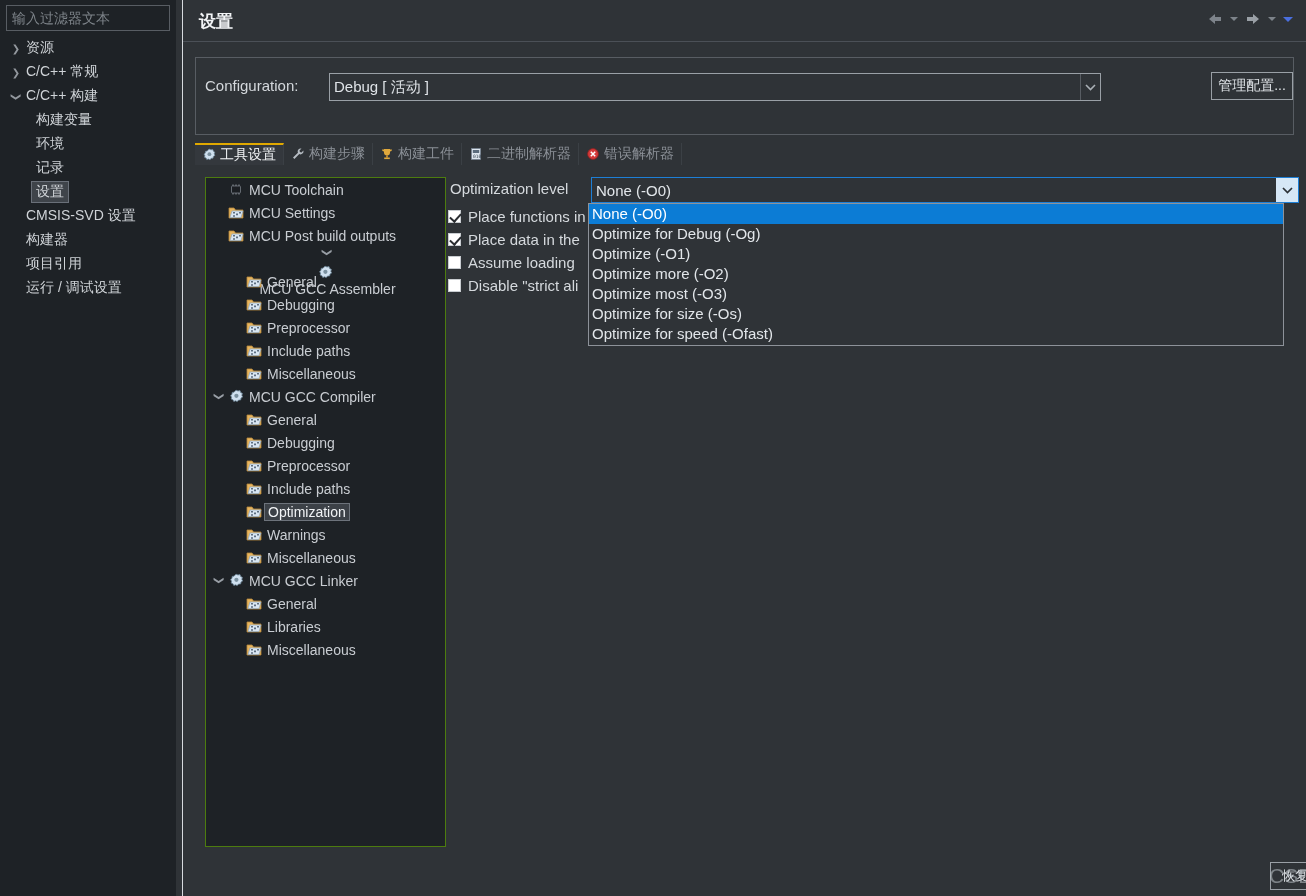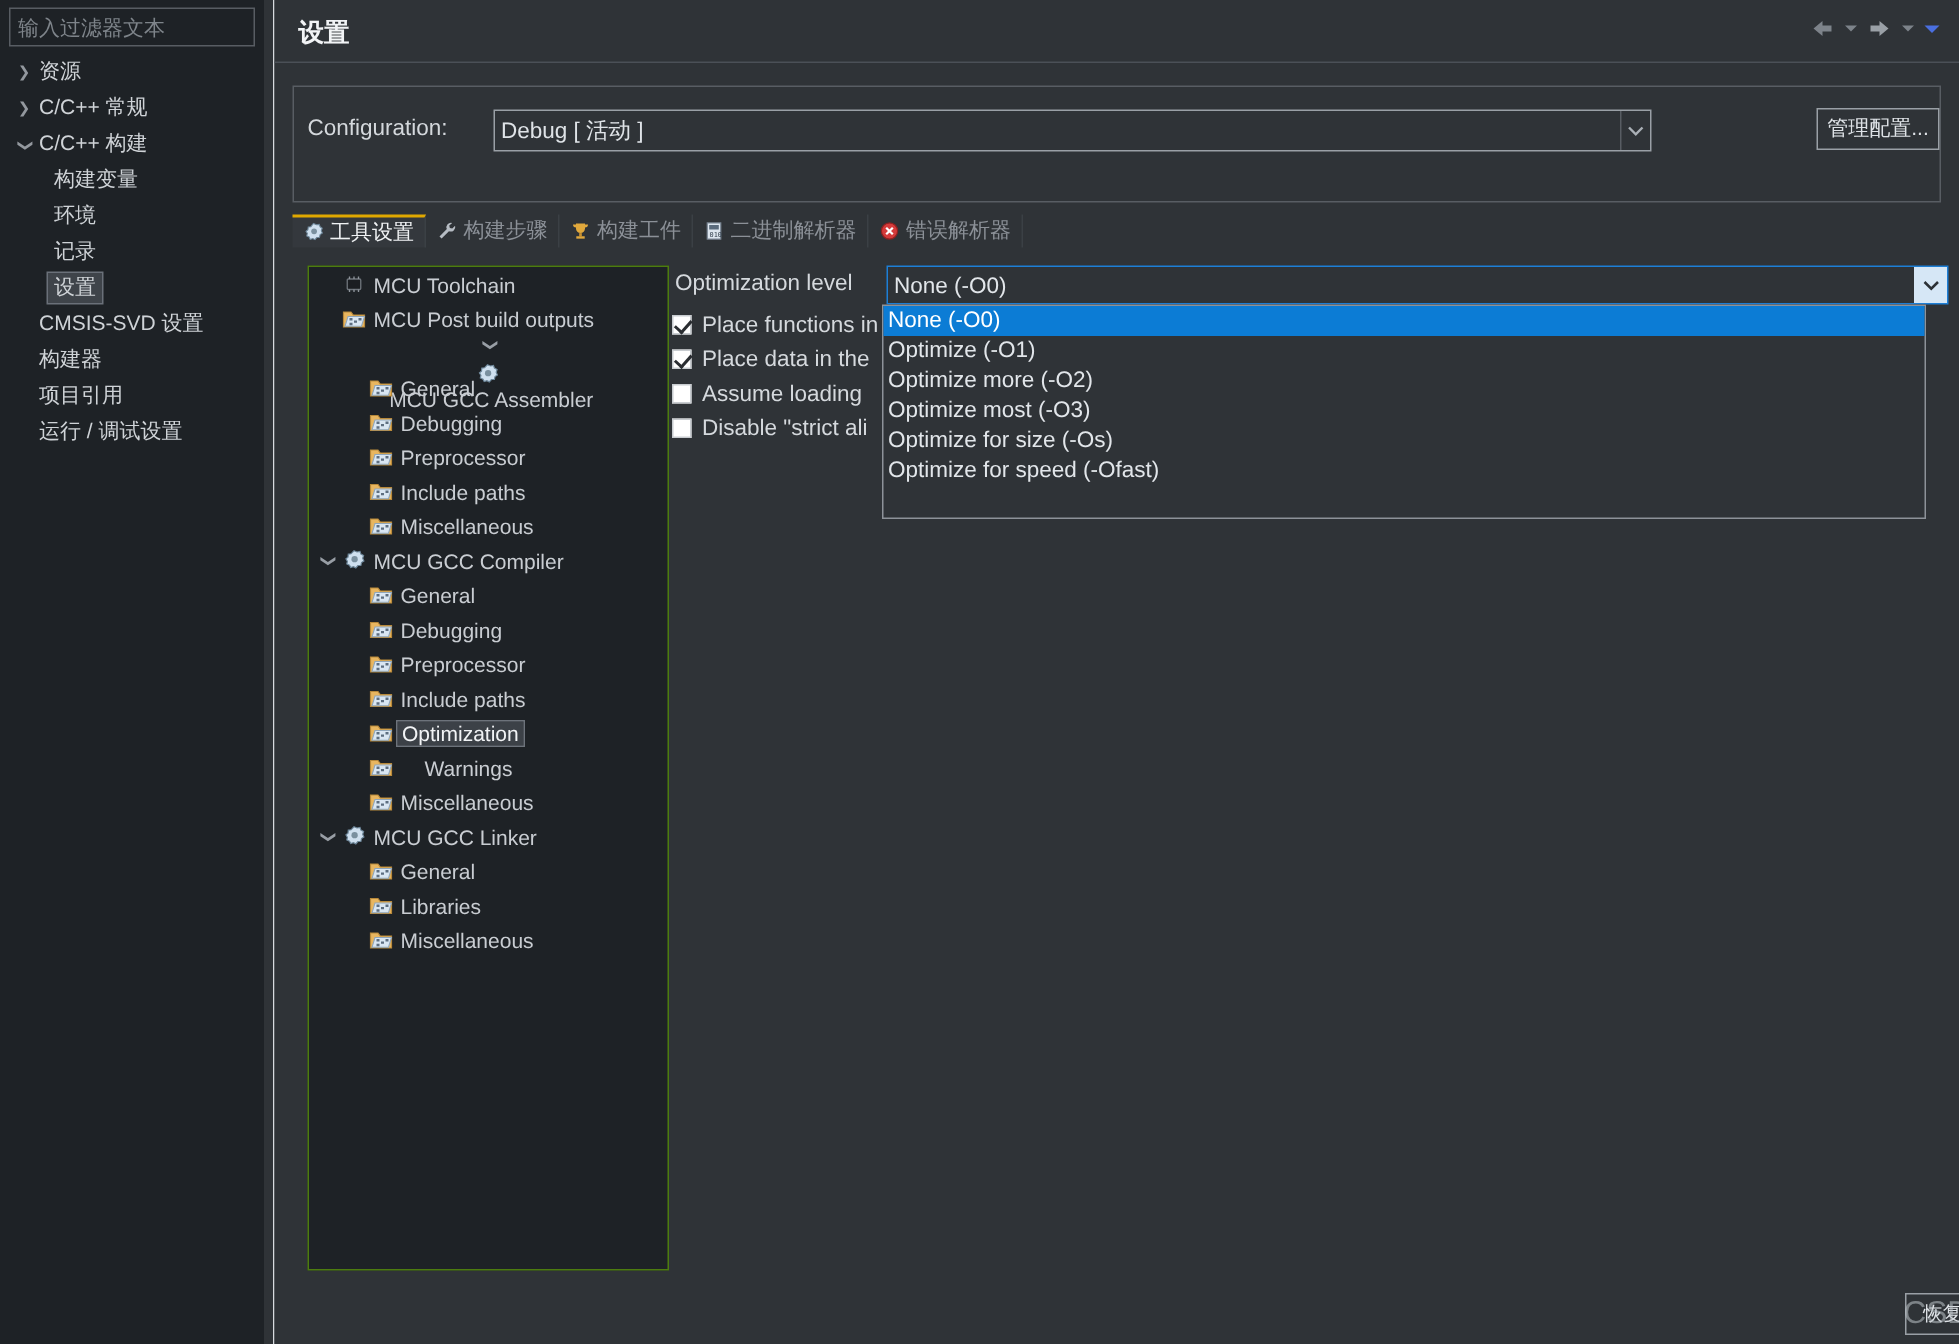--- a/index.html
+++ b/index.html
@@ -347,20 +347,28 @@
       </div>
 
     <div id="tool-tree">
         <div class="tt-row" style="padding-left: 22px;">
           <span class="tt-icon"><svg width="16" height="15" viewBox="0 0 16 15">
               <rect x="3.5" y="4" width="9" height="7" rx="0.8" fill="#1b1e22" stroke="#6d737a" stroke-width="0.9"></rect>
               <path d="M5 4 v-1.6 M8 4 v-1.6 M11 4 v-1.6 M5 11 v1.6 M8 11 v1.6 M11 11 v1.6" stroke="#8f959c" stroke-width="0.9"></path>
             </svg></span>
           <span class="tt-label">MCU Toolchain</span>
         </div>
+        <div class="tt-row" style="padding-left: 22px;">
+          <span class="tt-icon"><svg width="16" height="15" viewBox="0 0 16 15">
+              <path d="M1 3 L6 3 L7.5 5 L15 5 L15 13 L1 13 Z" fill="#e8b660" stroke="#b8893a" stroke-width="0.8"></path>
+              <path d="M4 6 L15 6 L13 12.5 L2 12.5 Z" fill="#d9e6f2" stroke="#8fa6bb" stroke-width="0.7"></path>
+              <path d="M5 7 h2 v1.6 h-2 z M8 8.6 h2 v1.6 h-2 z M11 7 h2 v1.6 h-2 z M5 10.2 h2 v1.6 h-2 z" fill="#5d6e80"></path>
+            </svg></span>
+          <span class="tt-label">MCU Settings</span>
+        </div>
         <div class="tt-row" style="padding-left: 22px; text-align: right;">
           <span class="tt-icon"><svg width="16" height="15" viewBox="0 0 16 15">
               <path d="M1 3 L6 3 L7.5 5 L15 5 L15 13 L1 13 Z" fill="#e8b660" stroke="#b8893a" stroke-width="0.8"></path>
               <path d="M4 6 L15 6 L13 12.5 L2 12.5 Z" fill="#d9e6f2" stroke="#8fa6bb" stroke-width="0.7"></path>
               <path d="M5 7 h2 v1.6 h-2 z M8 8.6 h2 v1.6 h-2 z M11 7 h2 v1.6 h-2 z M5 10.2 h2 v1.6 h-2 z" fill="#5d6e80"></path>
             </svg></span>
           <span class="tt-label">MCU Post build outputs</span>
         </div>
         <div class="tt-row" style="padding-left: 4px; flex-direction: column;">
           <span class="tt-arrow expanded"></span>
@@ -451,21 +459,21 @@
           <span class="tt-label">Include paths</span>
         </div>
         <div class="tt-row" style="padding-left: 40px;">
           <span class="tt-icon"><svg width="16" height="15" viewBox="0 0 16 15">
               <path d="M1 3 L6 3 L7.5 5 L15 5 L15 13 L1 13 Z" fill="#e8b660" stroke="#b8893a" stroke-width="0.8"></path>
               <path d="M4 6 L15 6 L13 12.5 L2 12.5 Z" fill="#d9e6f2" stroke="#8fa6bb" stroke-width="0.7"></path>
               <path d="M5 7 h2 v1.6 h-2 z M8 8.6 h2 v1.6 h-2 z M11 7 h2 v1.6 h-2 z M5 10.2 h2 v1.6 h-2 z" fill="#5d6e80"></path>
             </svg></span>
           <span class="tt-label selected">Optimization</span>
         </div>
-        <div class="tt-row" style="padding-left: 40px; gap: 16px;">
+        <div class="tt-row" style="padding-left: 40px;">
           <span class="tt-icon"><svg width="16" height="15" viewBox="0 0 16 15">
               <path d="M1 3 L6 3 L7.5 5 L15 5 L15 13 L1 13 Z" fill="#e8b660" stroke="#b8893a" stroke-width="0.8"></path>
               <path d="M4 6 L15 6 L13 12.5 L2 12.5 Z" fill="#d9e6f2" stroke="#8fa6bb" stroke-width="0.7"></path>
               <path d="M5 7 h2 v1.6 h-2 z M8 8.6 h2 v1.6 h-2 z M11 7 h2 v1.6 h-2 z M5 10.2 h2 v1.6 h-2 z" fill="#5d6e80"></path>
             </svg></span>
           <span class="tt-label">Warnings</span>
         </div>
         <div class="tt-row" style="padding-left: 40px;">
           <span class="tt-icon"><svg width="16" height="15" viewBox="0 0 16 15">
               <path d="M1 3 L6 3 L7.5 5 L15 5 L15 13 L1 13 Z" fill="#e8b660" stroke="#b8893a" stroke-width="0.8"></path>
@@ -540,20 +548,21 @@
         </div>
     </div>
 
     <div id="btn-restore">恢复默认值(T)</div>
 
     <div id="watermark">CSDN @pigheadcookie</div>
   </div>
 
   <div id="dropdown">
       <div class="dd-item selected">None (-O0)</div>
+      <div class="dd-item">Optimize for Debug (-Og)</div>
       <div class="dd-item">Optimize (-O1)</div>
       <div class="dd-item">Optimize more (-O2)</div>
       <div class="dd-item">Optimize most (-O3)</div>
       <div class="dd-item">Optimize for size (-Os)</div>
       <div class="dd-item">Optimize for speed (-Ofast)</div>
     </div>
 
 </div>
 
 </body></html>

